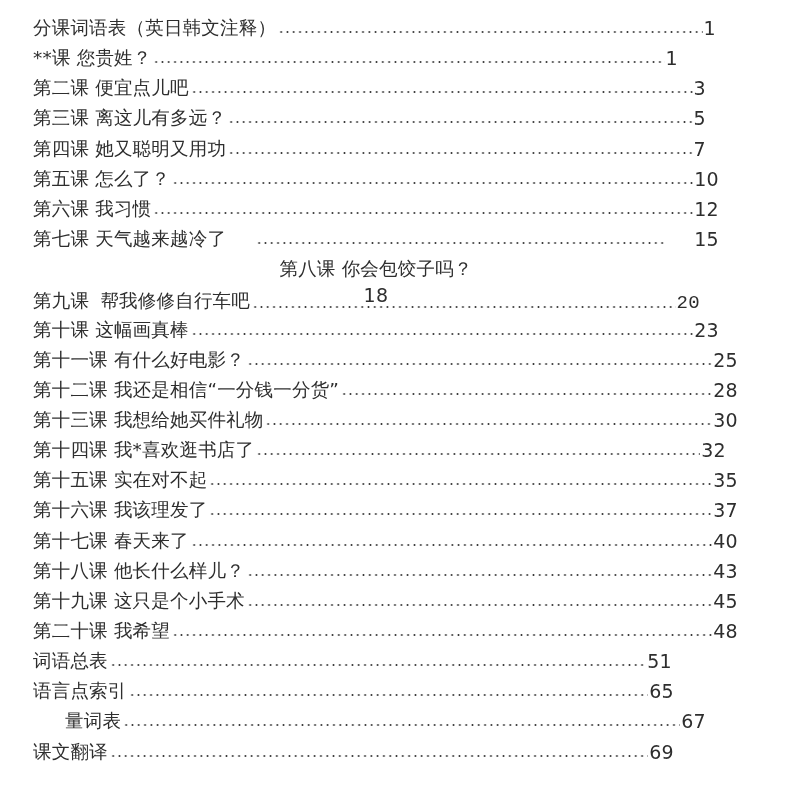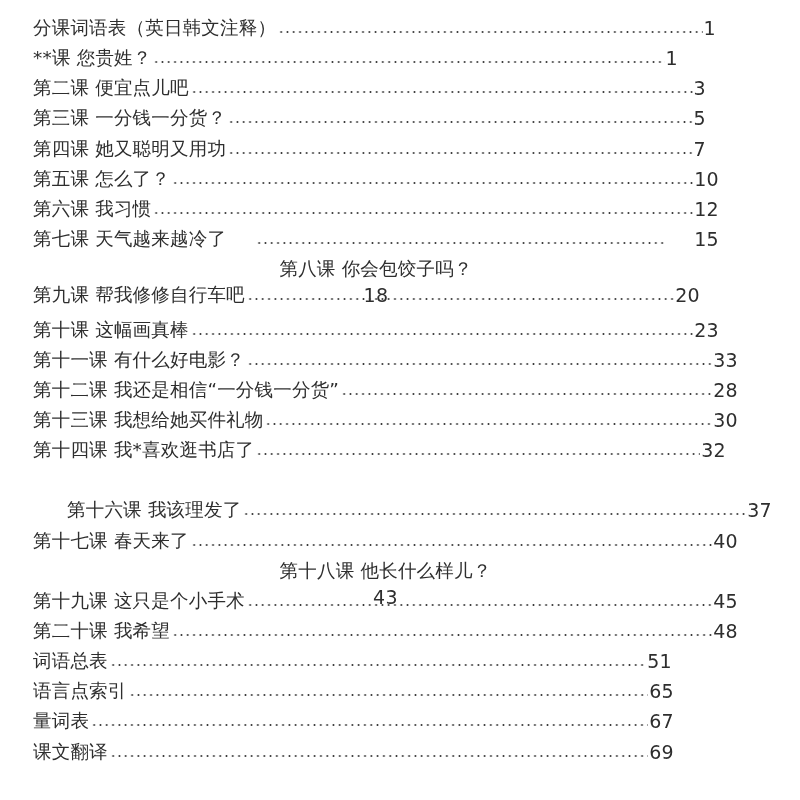--- a/index.html
+++ b/index.html
@@ -67,21 +67,21 @@
     <span class="toc-title">**课 您贵姓？</span>
     <span class="toc-leader"></span>
     <span class="toc-page">1</span>
   </div>
   <div class="toc-row" style="top: 75.3px; width: 673px;">
     <span class="toc-title">第二课 便宜点儿吧</span>
     <span class="toc-leader"></span>
     <span class="toc-page">3</span>
   </div>
   <div class="toc-row" style="top: 105.45px; width: 673px;">
-    <span class="toc-title">第三课 一分钱一分货？</span>
+    <span class="toc-title">第三课 离这儿有多远？</span>
     <span class="toc-leader"></span>
     <span class="toc-page">5</span>
   </div>
   <div class="toc-row" style="top: 135.6px; width: 673px;">
     <span class="toc-title">第四课 她又聪明又用功</span>
     <span class="toc-leader"></span>
     <span class="toc-page">7</span>
   </div>
   <div class="toc-row" style="top: 165.75px; width: 686px;">
     <span class="toc-title">第五课 怎么了？</span>
@@ -96,61 +96,66 @@
   <div class="toc-row" style="top: 226.05px; width: 686px; gap: 28px;">
     <span class="toc-title">第七课 天气越来越冷了</span>
     <span class="toc-leader"></span>
     <span class="toc-page">15</span>
   </div>
   <div class="toc-row" style="top: 256.2px; width: 686px; flex-direction: column;">
     <span class="toc-title">第八课 你会包饺子吗？</span>
     <span class="toc-leader"></span>
     <span class="toc-page">18</span>
   </div>
-  <div class="toc-row" style="top: 282px; width: 667px;">
+  <div class="toc-row" style="top: 290px; width: 667px; font-family: Liberation Mono, monospace;">
     <span class="toc-title">第九课 帮我修修自行车吧</span>
     <span class="toc-leader"></span>
     <span class="toc-page">20</span>
   </div>
   <div class="toc-row" style="top: 316.5px; width: 686px;">
     <span class="toc-title">第十课 这幅画真棒</span>
     <span class="toc-leader"></span>
     <span class="toc-page">23</span>
   </div>
   <div class="toc-row" style="top: 346.65px; width: 705px;">
     <span class="toc-title">第十一课 有什么好电影？</span>
     <span class="toc-leader"></span>
-    <span class="toc-page">33</span>
+    <span class="toc-page">25</span>
   </div>
   <div class="toc-row" style="top: 376.8px; width: 705px;">
     <span class="toc-title">第十二课 我还是相信“一分钱一分货”</span>
     <span class="toc-leader"></span>
     <span class="toc-page">28</span>
   </div>
   <div class="toc-row" style="top: 406.95px; width: 705px;">
     <span class="toc-title">第十三课 我想给她买件礼物</span>
     <span class="toc-leader"></span>
     <span class="toc-page">30</span>
   </div>
   <div class="toc-row" style="top: 437.1px; width: 693px;">
     <span class="toc-title">第十四课 我*喜欢逛书店了</span>
     <span class="toc-leader"></span>
     <span class="toc-page">32</span>
   </div>
-  <div class="toc-row" style="top: 497.4px; width: 705px; margin-left: 34px;">
+  <div class="toc-row" style="top: 467.25px; width: 705px;">
+    <span class="toc-title">第十五课 实在对不起</span>
+    <span class="toc-leader"></span>
+    <span class="toc-page">35</span>
+  </div>
+  <div class="toc-row" style="top: 497.4px; width: 705px;">
     <span class="toc-title">第十六课 我该理发了</span>
     <span class="toc-leader"></span>
     <span class="toc-page">37</span>
   </div>
   <div class="toc-row" style="top: 527.55px; width: 705px;">
     <span class="toc-title">第十七课 春天来了</span>
     <span class="toc-leader"></span>
     <span class="toc-page">40</span>
   </div>
-  <div class="toc-row" style="top: 557.7px; width: 705px; flex-direction: column;">
+  <div class="toc-row" style="top: 557.7px; width: 705px;">
     <span class="toc-title">第十八课 他长什么样儿？</span>
     <span class="toc-leader"></span>
     <span class="toc-page">43</span>
   </div>
   <div class="toc-row" style="top: 587.85px; width: 705px;">
     <span class="toc-title">第十九课 这只是个小手术</span>
     <span class="toc-leader"></span>
     <span class="toc-page">45</span>
   </div>
   <div class="toc-row" style="top: 618px; width: 705px;">
@@ -161,21 +166,21 @@
   <div class="toc-row" style="top: 648.15px; width: 639px;">
     <span class="toc-title">词语总表</span>
     <span class="toc-leader"></span>
     <span class="toc-page">51</span>
   </div>
   <div class="toc-row" style="top: 678.3px; width: 641px;">
     <span class="toc-title">语言点索引</span>
     <span class="toc-leader"></span>
     <span class="toc-page">65</span>
   </div>
-  <div class="toc-row" style="top: 708.45px; width: 641px;">
+  <div class="toc-row" style="top: 708.45px; width: 641px; margin-left: 32px;">
     <span class="toc-title">量词表</span>
     <span class="toc-leader"></span>
     <span class="toc-page">67</span>
   </div>
   <div class="toc-row" style="top: 738.6px; width: 641px;">
     <span class="toc-title">课文翻译</span>
     <span class="toc-leader"></span>
     <span class="toc-page">69</span>
   </div>
 </div>

